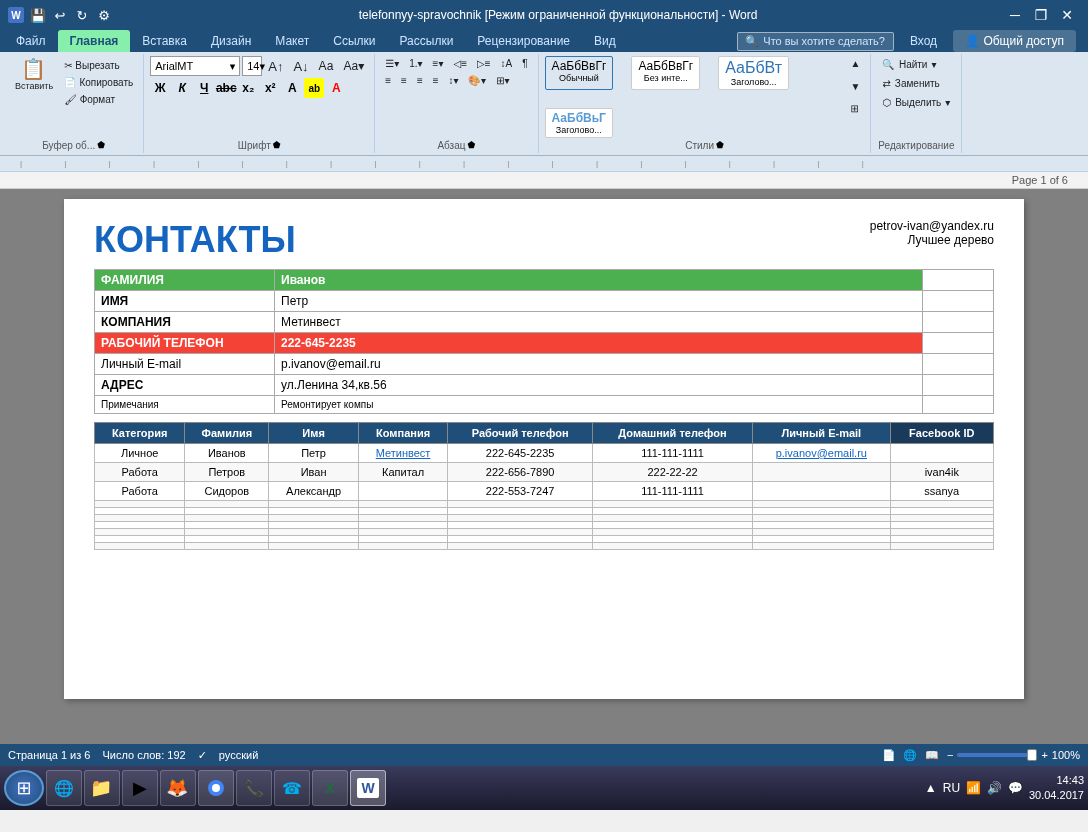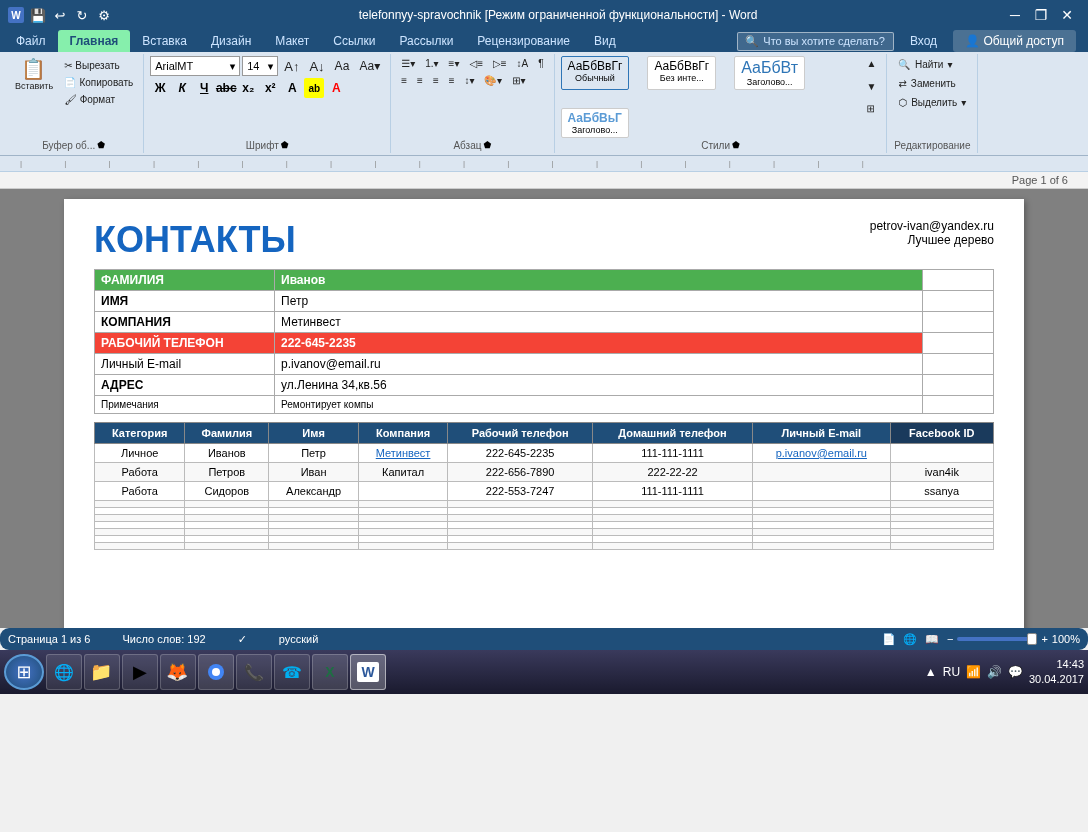--- a/index.html
+++ b/index.html
@@ -114,21 +114,21 @@
       width: 90px;
       height: 20px;
       font-size: 11px;
       padding: 0 4px;
       display: flex; align-items: center; justify-content: space-between;
       cursor: pointer;
     }
     .font-size-box {
       border: 1px solid #999;
       background: white;
-      width: 36px;
+      width: 20px;
       height: 20px;
       font-size: 11px;
       padding: 0 4px;
       display: flex; align-items: center; justify-content: space-between;
     }
     .bold-btn { font-weight: bold; width: 20px; height: 20px; border: 1px solid transparent; background: transparent; cursor: pointer; font-size: 12px; display:flex;align-items:center;justify-content:center; border-radius:2px;}
 
     
     .styles-area {
       display: flex;
@@ -223,22 +223,21 @@
 
     
     .status-bar {
       background: #1f4e79;
       height: 22px;
       display: flex;
       align-items: center;
       padding: 0 8px;
       color: white;
       font-size: 11px;
-      gap: 32px;
-      border-radius: 9px;
+      gap: 12px;
     }
     .status-right { margin-left: auto; display: flex; align-items: center; gap: 8px; }
     .zoom-level { font-size: 11px; color: white; }
 
     
     .taskbar {
       background: #1a1a2e;
       height: 44px;
       display: flex;
       align-items: center;
@@ -465,21 +464,21 @@
     <div class="ribbon-group-label-row">
       <span class="ribbon-group-label">Редактирование</span>
     </div>
   </div>
 </div>
 
 <div class="ruler">
   <span style="font-size:8px;color:#888;letter-spacing:20px;">| | | | | | | | | | | | | | | | | | | |</span>
 </div>
 
-<div class="doc-container" style="height: 456px; overflow-y: auto;">
+<div class="doc-container" style="height: 572px; overflow-y: auto;">
 
   <div class="page-indicator">
     <span>Page 1 of 6</span>
   </div>
 
   <div class="doc-page">
 
     <div class="contact-header">
       <div class="contacts-title">КОНТАКТЫ</div>
       <div class="contact-meta">

